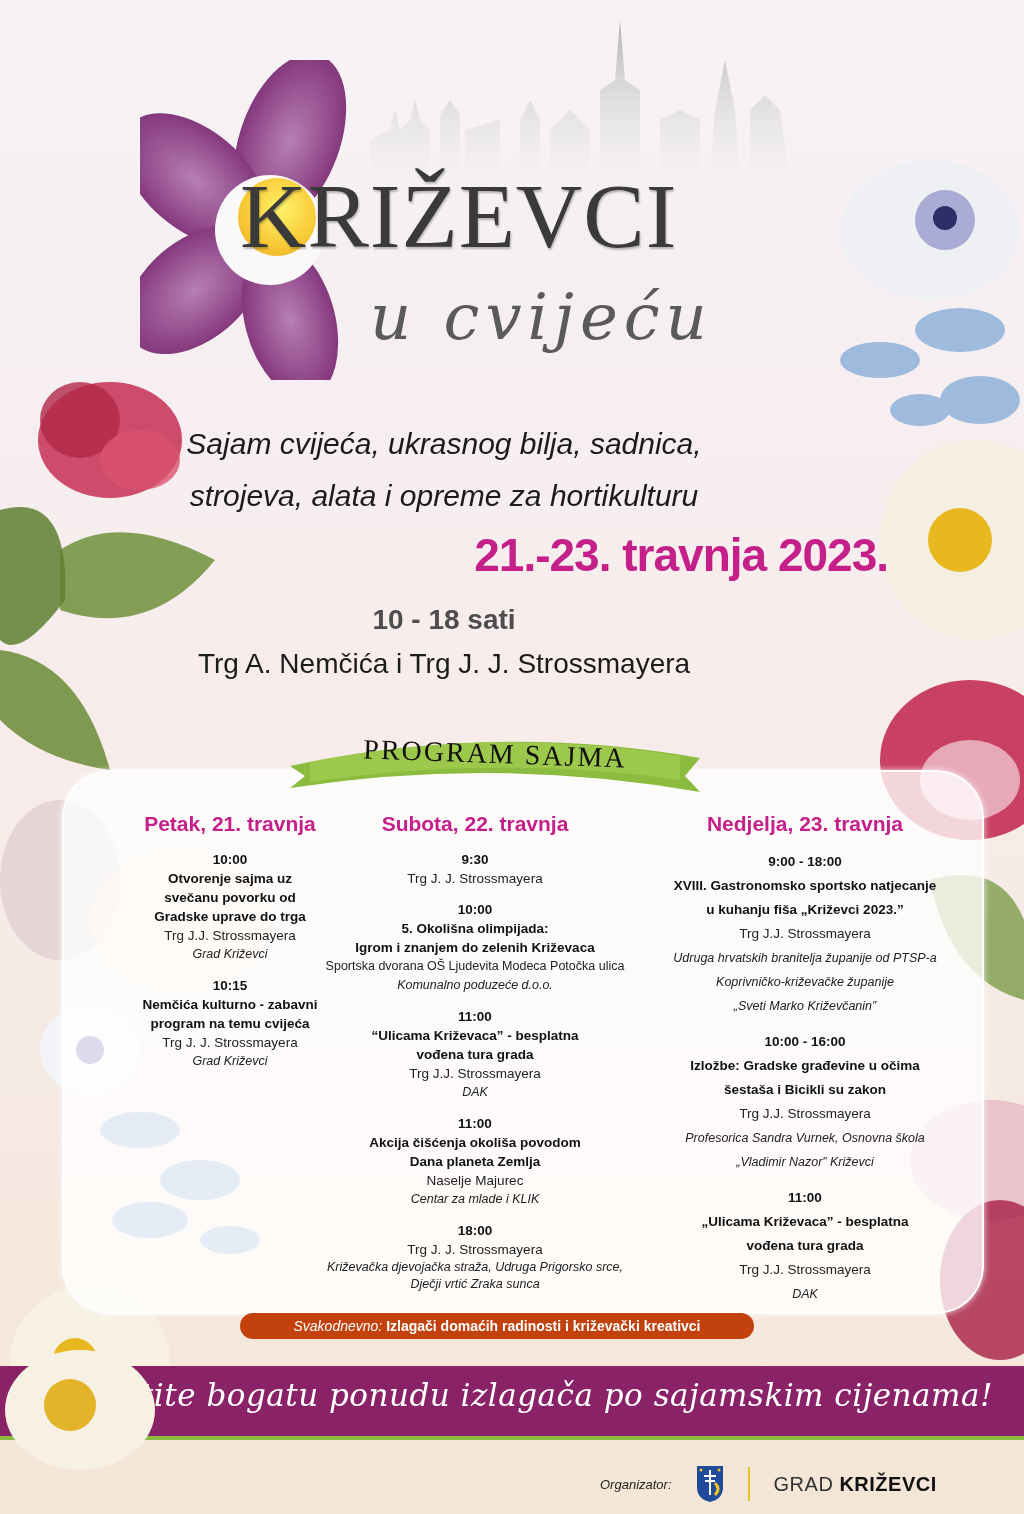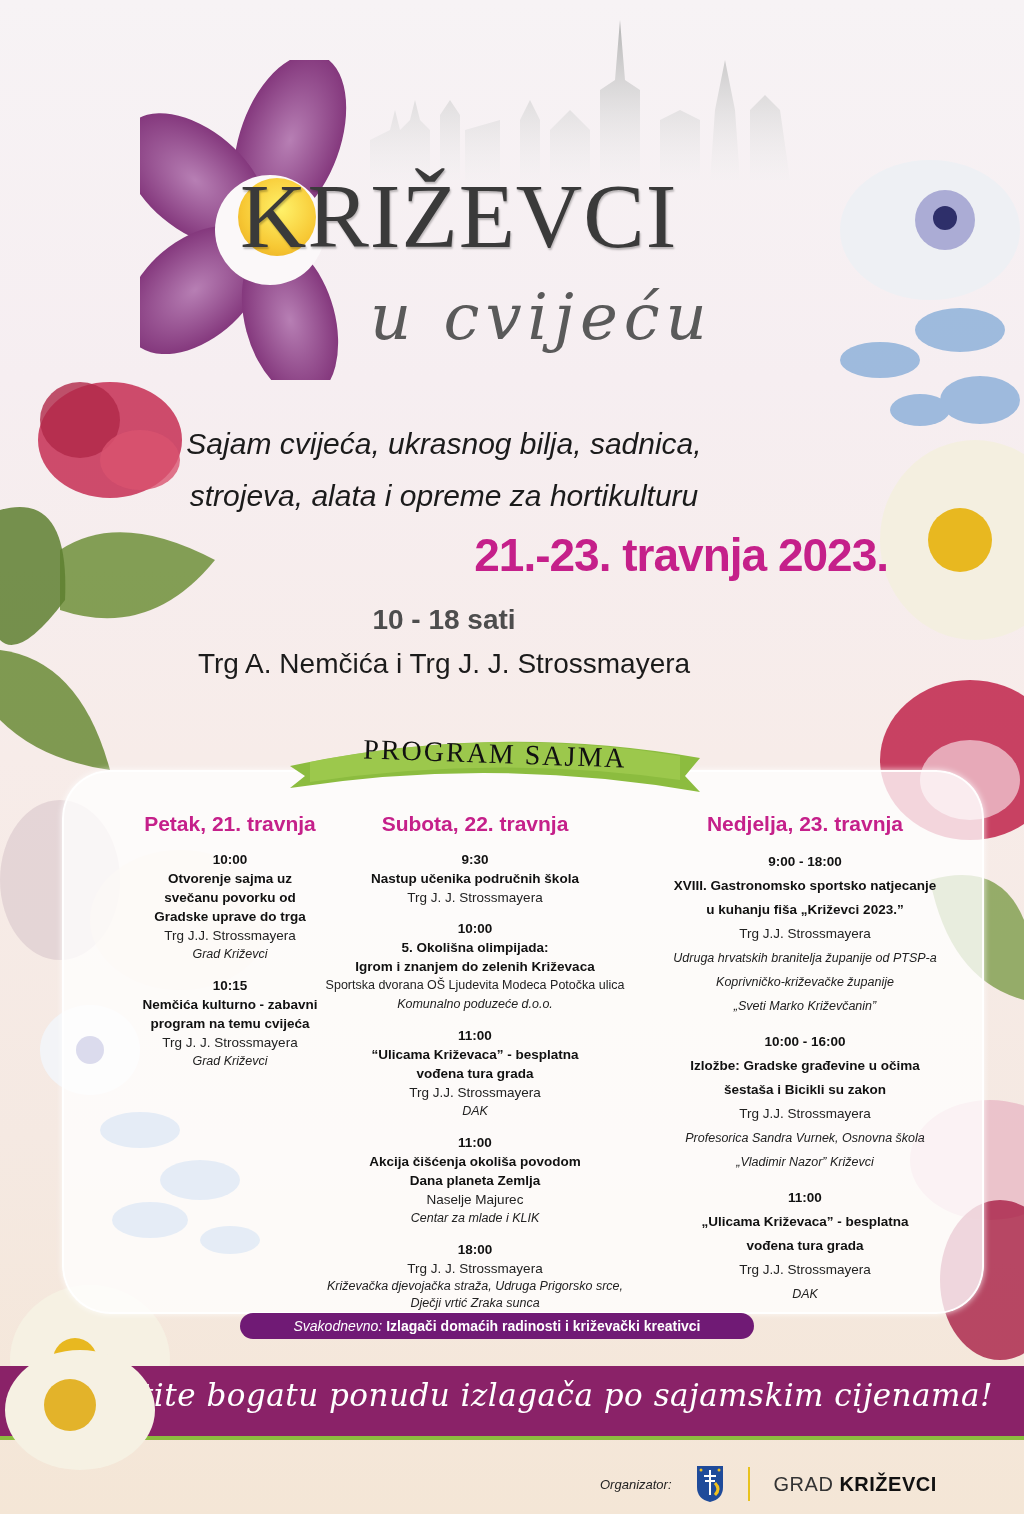--- a/index.html
+++ b/index.html
@@ -49,21 +49,21 @@
   .col h3 { margin:0 0 14px 0; font-size:21px; color:#c5208a; font-weight:bold; }
   .ev { margin-bottom:12px; }
   .ev .t { font-size:13.5px; font-weight:bold; color:#111; line-height:19px; }
   .ev .title { font-size:13.5px; font-weight:bold; color:#111; line-height:19px; white-space:pre-line; }
   .ev .loc { font-size:13.5px; color:#222; line-height:19px; }
   .ev .org { font-size:12.5px; font-style:italic; color:#222; line-height:19px; white-space:pre-line; }
   .col3 .ev .t, .col3 .ev .title, .col3 .ev .loc, .col3 .ev .org { line-height:24px; }
   
   .daily {
     position:absolute; left:240px; top:1313px; width:514px; height:26px; border-radius:14px;
-    background:#701a75; color:#fff; text-align:center; font-size:14px; line-height:26px;
+    background:#c2410c; color:#fff; text-align:center; font-size:14px; line-height:26px;
   }
   .daily i { font-style:italic; font-weight:normal; }
   .daily b { font-weight:bold; }
   
   .strip {
     position:absolute; left:0; top:1366px; width:1024px; height:70px; background:#8a2268;
     border-bottom:4px solid #8cbc3f;
   }
   .strip-text {
     position:absolute; left:0; top:1377px; width:1024px; text-align:center;
@@ -197,21 +197,20 @@
 program na temu cvijeća</div>
     <div class="loc">Trg J. J. Strossmayera</div>
     <div class="org">Grad Križevci</div>
   </div>
 </div>
 
 <div class="col col2" style="left:300px;width:350px;top:812px;">
   <h3>Subota, 22. travnja</h3>
   <div class="ev">
     <div class="t">9:30</div>
-    <div class="title">Nastup učenika područnih škola</div>
     <div class="loc">Trg J. J. Strossmayera</div>
   </div>
   <div class="ev">
     <div class="t">10:00</div>
     <div class="title">5. Okolišna olimpijada:
 Igrom i znanjem do zelenih Križevaca</div>
     <div class="loc" style="font-size:12.5px">Sportska dvorana OŠ Ljudevita Modeca Potočka ulica</div>
     <div class="org">Komunalno poduzeće d.o.o.</div>
   </div>
   <div class="ev">

